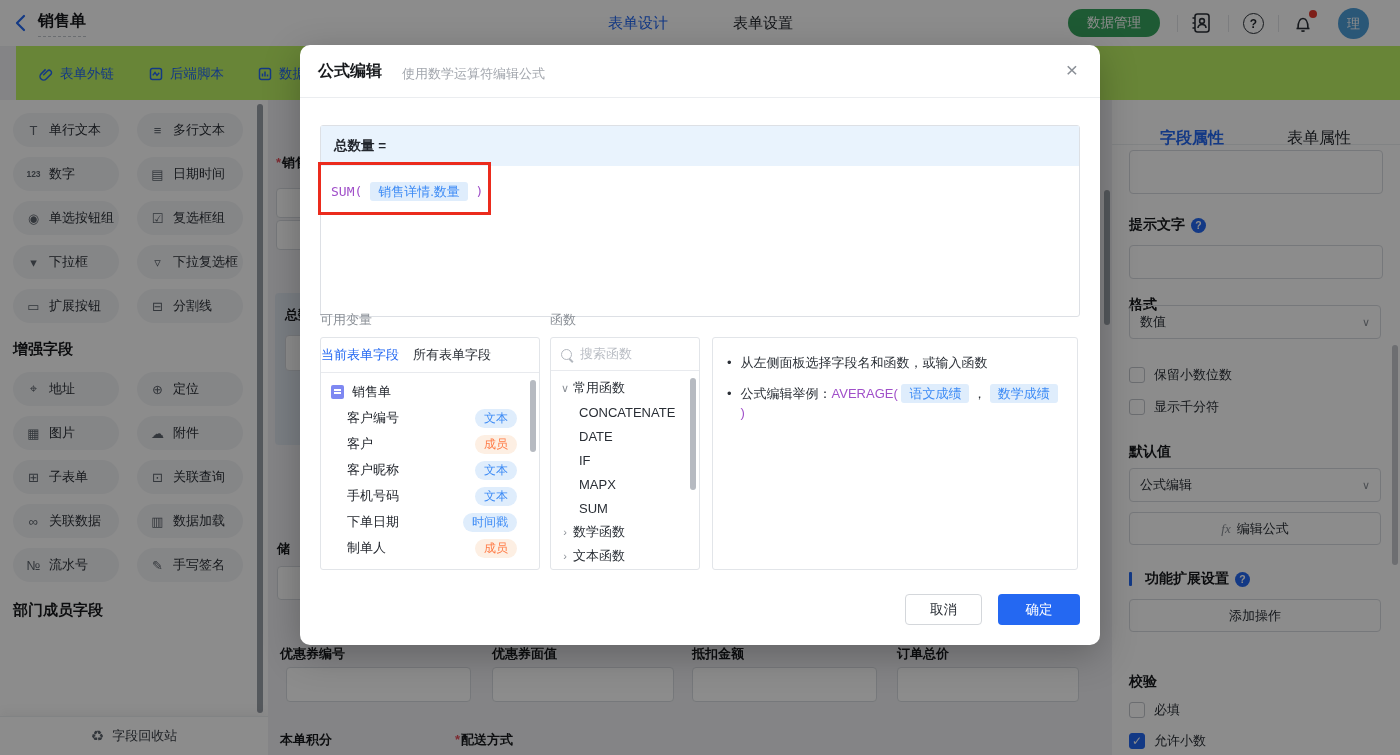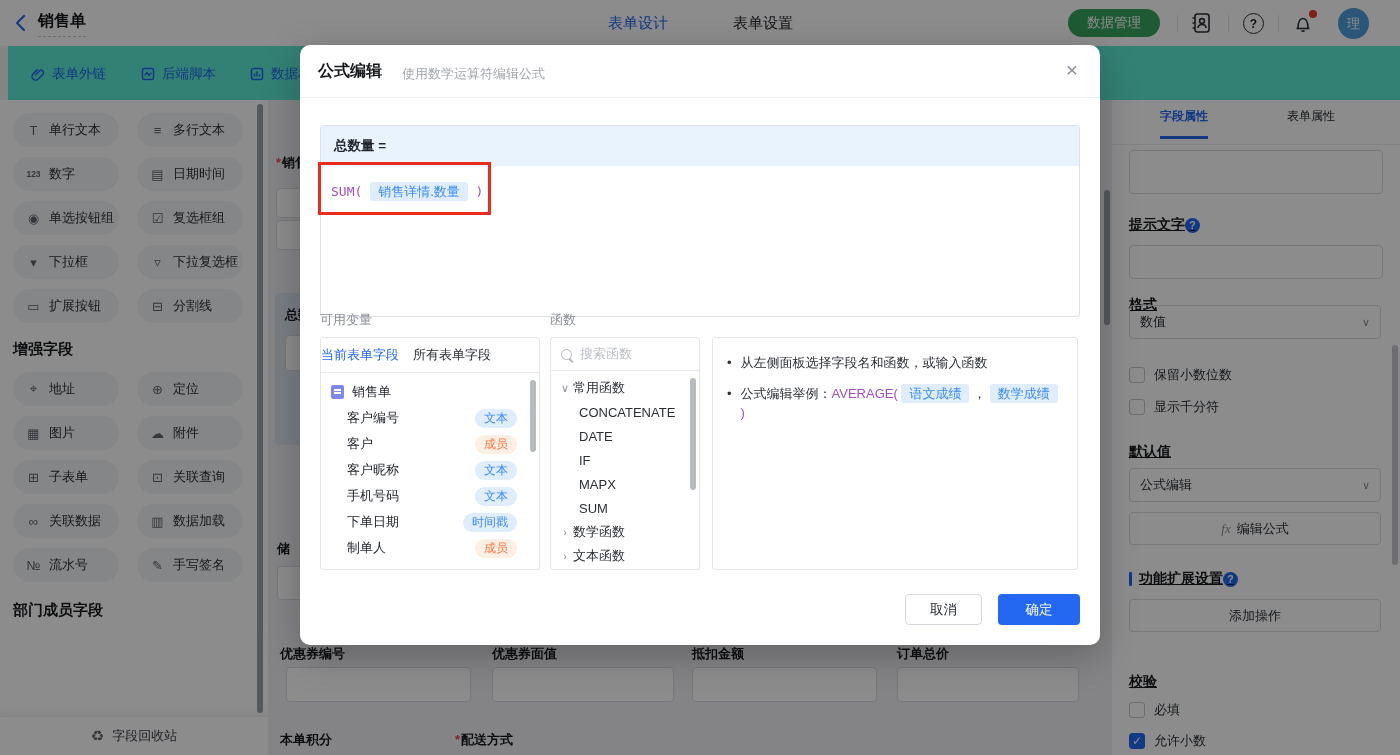--- a/index.html
+++ b/index.html
@@ -17,21 +17,21 @@
               background:var(--green);color:#fff;font-size:13.5px;display:flex;align-items:center;cursor:pointer;}
   .tb-div{position:absolute;top:15px;width:1px;height:17px;background:#e2e4e8;}
   .icon-btn{position:absolute;top:12px;width:22px;height:22px;color:#2a2f36;cursor:pointer;}
   .help-circle{position:absolute;left:1243px;top:13px;width:19px;height:19px;border:1.6px solid #2a2f36;
                border-radius:50%;font-size:12px;font-weight:700;display:flex;align-items:center;justify-content:center;cursor:pointer;}
   .bell-dot{position:absolute;left:17px;top:-2px;width:8px;height:8px;border-radius:50%;background:#e5392e;}
   .avatar{position:absolute;left:1338px;top:8px;width:31px;height:31px;border-radius:50%;background:var(--avatar_bg);
           color:#fff;font-size:13px;display:flex;align-items:center;justify-content:center;cursor:pointer;}
 
   
-  .subbar{position:absolute;top:46px;left:8px;right:0;height:54px;background:#5eead4;text-align:right;}
+  .subbar{position:absolute;top:46px;left:16px;right:0;height:54px;background:#bef264;text-align:right;}
   .sub-link{position:absolute;top:19px;display:flex;align-items:center;gap:7px;color:var(--primary);font-size:13.5px;cursor:pointer;}
   .btn-outline{position:absolute;top:62px;height:27px;border:1px solid var(--primary);border-radius:14px;background:#fff;
                color:var(--primary);font-size:13.5px;display:flex;align-items:center;justify-content:center;cursor:pointer;}
   .btn-fill{position:absolute;top:62px;height:27px;border-radius:14px;background:var(--primary);color:#fff;
             font-size:13.5px;display:flex;align-items:center;justify-content:center;cursor:pointer;}
   .share-btn{position:absolute;left:1338px;top:61px;width:30px;height:30px;border:1px solid #ccd0d6;border-radius:50%;
              background:#fff;display:flex;align-items:center;justify-content:center;cursor:pointer;}
 
   
   .sidebar{position:absolute;top:100px;left:0;width:268px;bottom:0;background:#fff;border-right:1px solid #e8eaee;overflow:hidden;}
@@ -55,23 +55,23 @@
   .canvas{position:absolute;top:100px;left:268px;right:288px;bottom:0;background:#f0f1f4;overflow:hidden;}
   .cv-label{position:absolute;font-size:13px;font-weight:700;color:#17191c;white-space:nowrap;}
   .req{color:#e34d59;margin-right:1px;}
   .cv-input{position:absolute;background:#fff;border:1px solid #d8dbe0;border-radius:4px;}
   .cv-selected{position:absolute;background:#dfe5ef;border-radius:4px;}
   .cv-scroll{position:absolute;right:2px;top:90px;width:6px;height:135px;border-radius:3px;background:#9aa0a8;}
 
   
   .rpanel{position:absolute;top:100px;left:1112px;right:0;bottom:0;background:#fff;}
   .rp-tabs{position:absolute;top:0;left:0;right:0;height:44px;border-bottom:1px solid #eceef1;}
-  .rp-tab{position:absolute;top:8px;font-size:12px;color:#1f2329;padding-bottom:11px;cursor:pointer;}
+  .rp-tab{position:absolute;top:28px;font-size:16px;color:#1f2329;padding-bottom:11px;cursor:pointer;}
   .rp-tab.active{color:var(--primary);font-weight:600;border-bottom:3px solid var(--primary);}
-  .rp-label{position:absolute;font-size:14px;font-weight:700;color:#17191c;display:flex;align-items:center;text-decoration:underline;}
+  .rp-label{position:absolute;font-size:14px;font-weight:700;color:#17191c;display:flex;align-items:center;gap:6px;}
   .q-badge{width:15px;height:15px;border-radius:50%;background:var(--primary);color:#fff;font-size:10.5px;font-weight:700;
            display:flex;align-items:center;justify-content:center;}
   .rp-input{position:absolute;left:17px;width:252px;background:#fff;border:1px solid #d8dbe0;border-radius:4px;}
   .rp-select{position:absolute;left:17px;width:252px;height:34px;border:1px solid #d8dbe0;border-radius:4px;
              display:flex;align-items:center;padding:0 10px;font-size:13px;color:#2a2f36;cursor:pointer;box-sizing:border-box;}
   .rp-select .chev{margin-left:auto;color:#8a8f96;font-size:11px;}
   .rp-btn{position:absolute;left:17px;width:252px;height:33px;border:1px solid #d8dbe0;border-radius:4px;background:#fff;
           display:flex;align-items:center;justify-content:center;gap:6px;font-size:13px;color:#2a2f36;cursor:pointer;box-sizing:border-box;}
   .cbx-row{position:absolute;left:17px;display:flex;align-items:center;gap:9px;font-size:13px;color:#2a2f36;cursor:pointer;}
   .cbx{width:16px;height:16px;border:1px solid #c3c7cd;border-radius:3px;background:#fff;box-sizing:border-box;}

